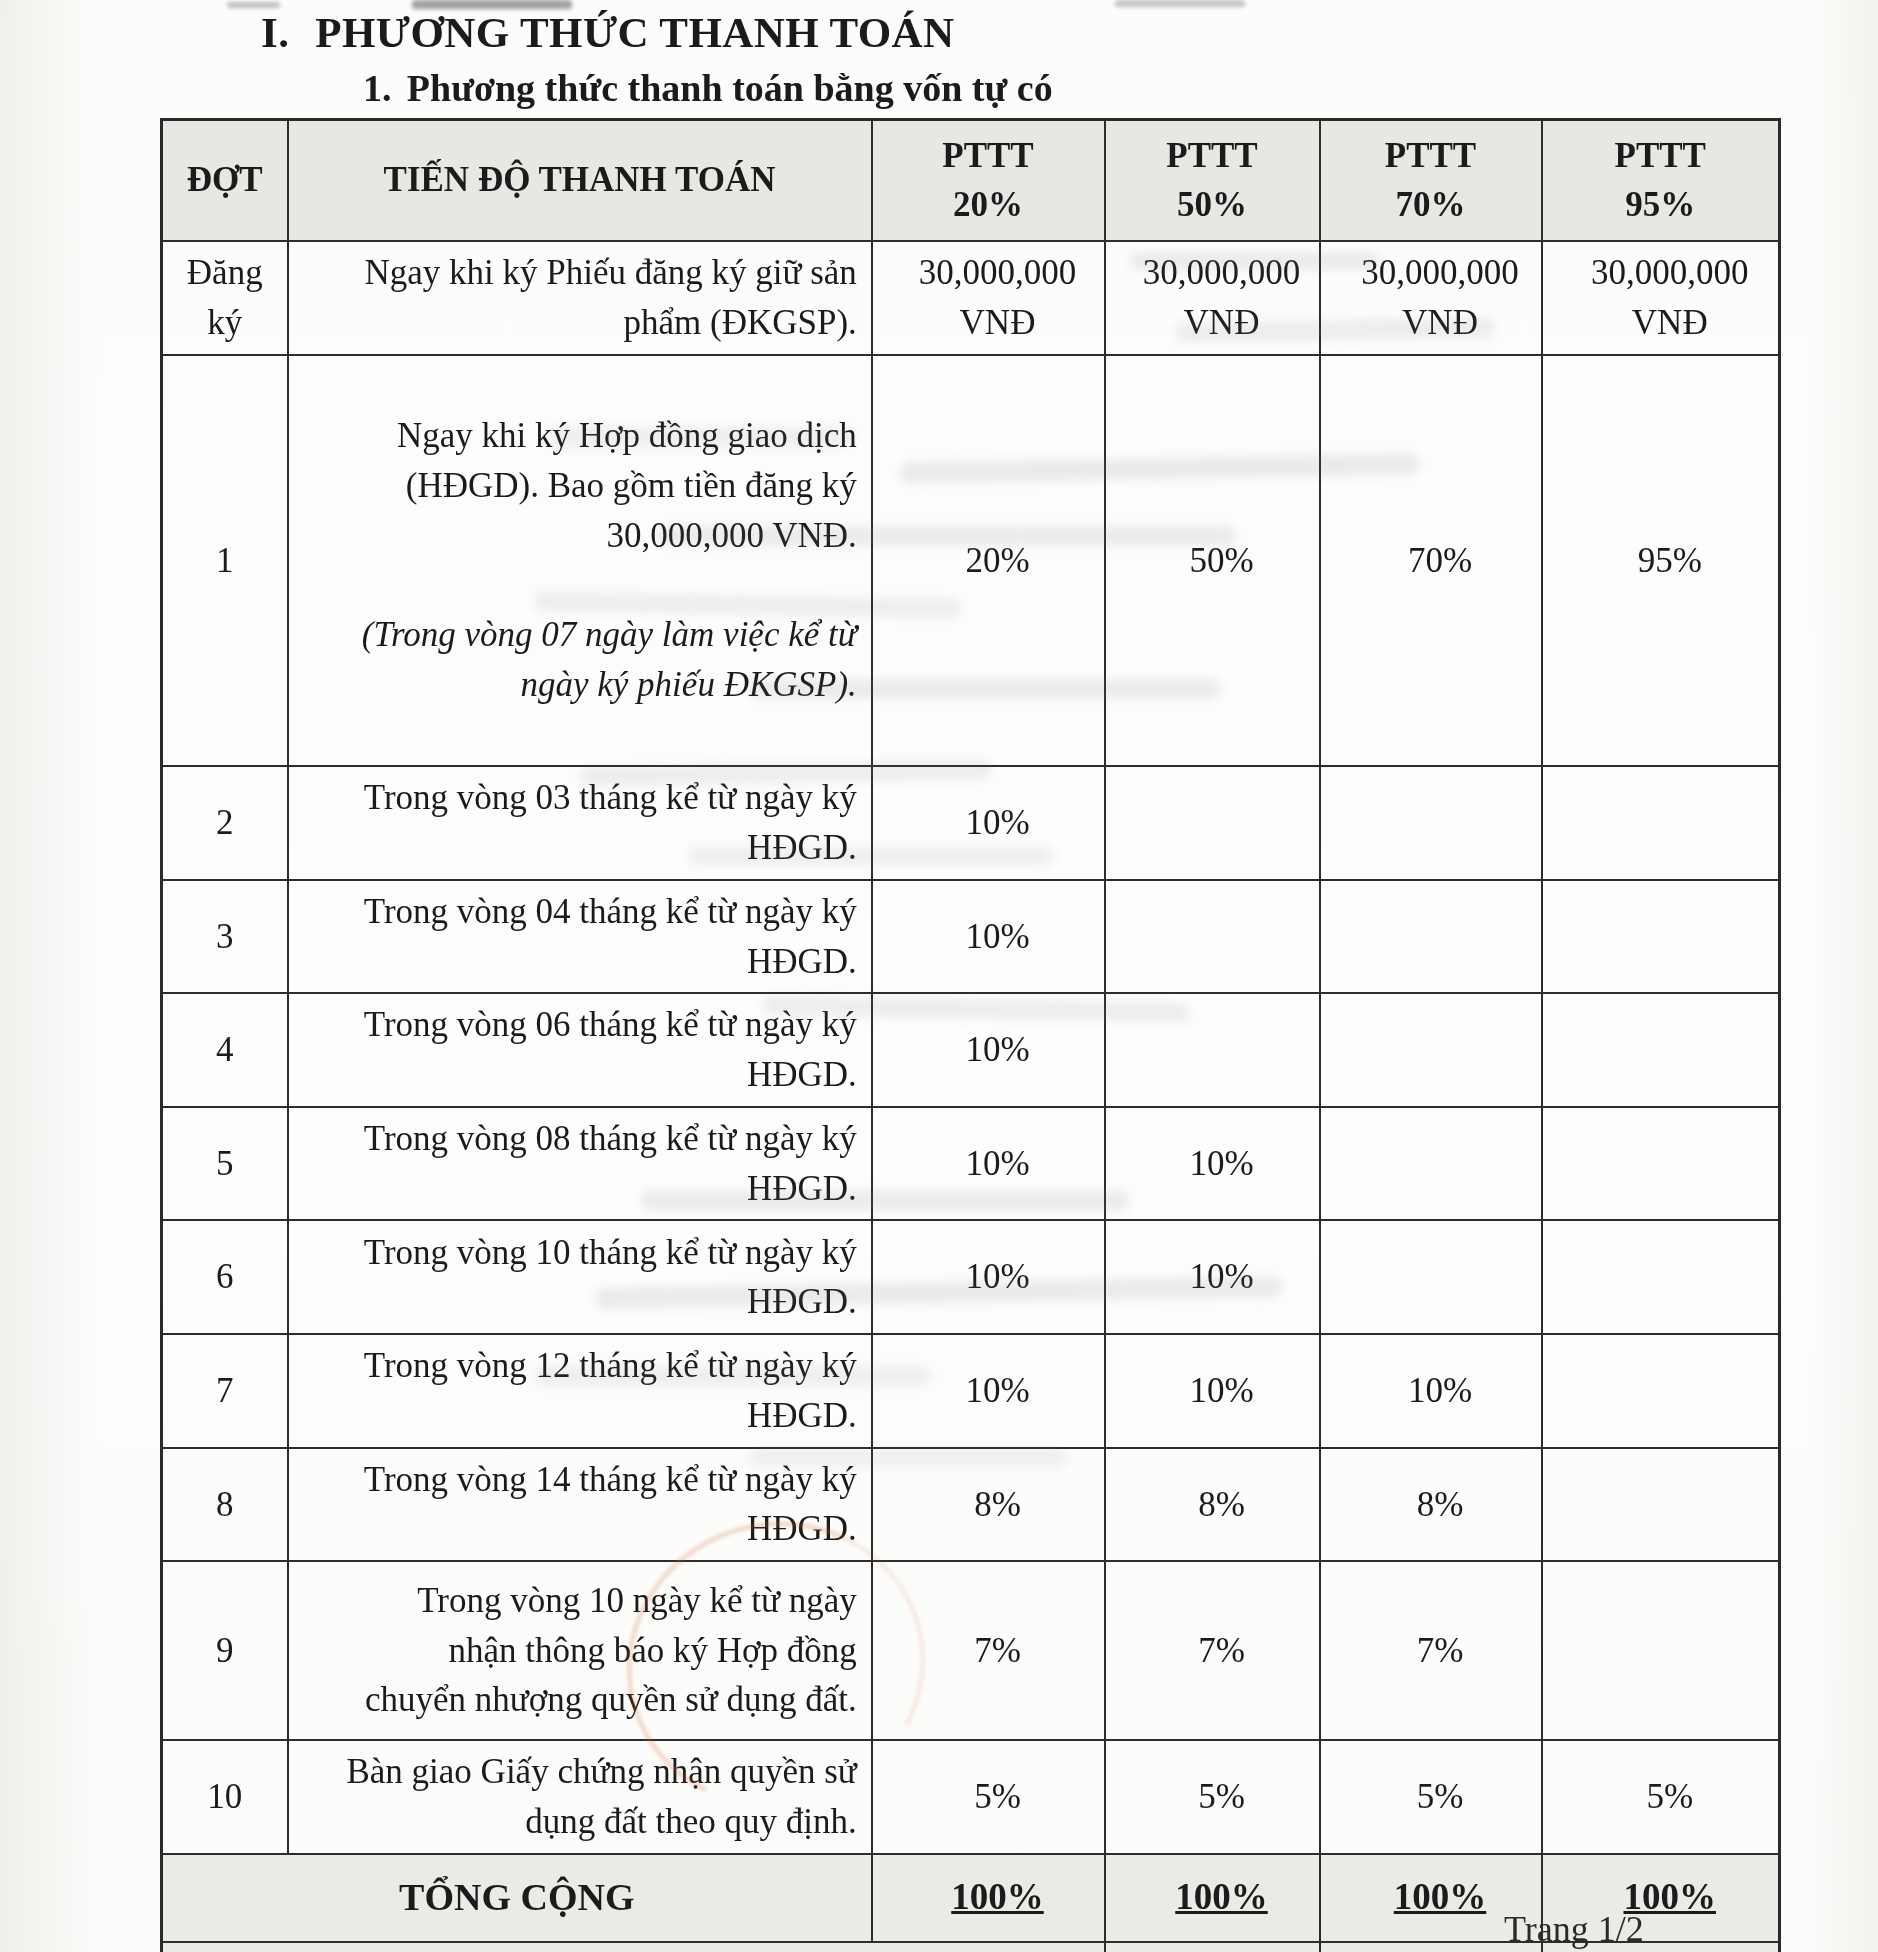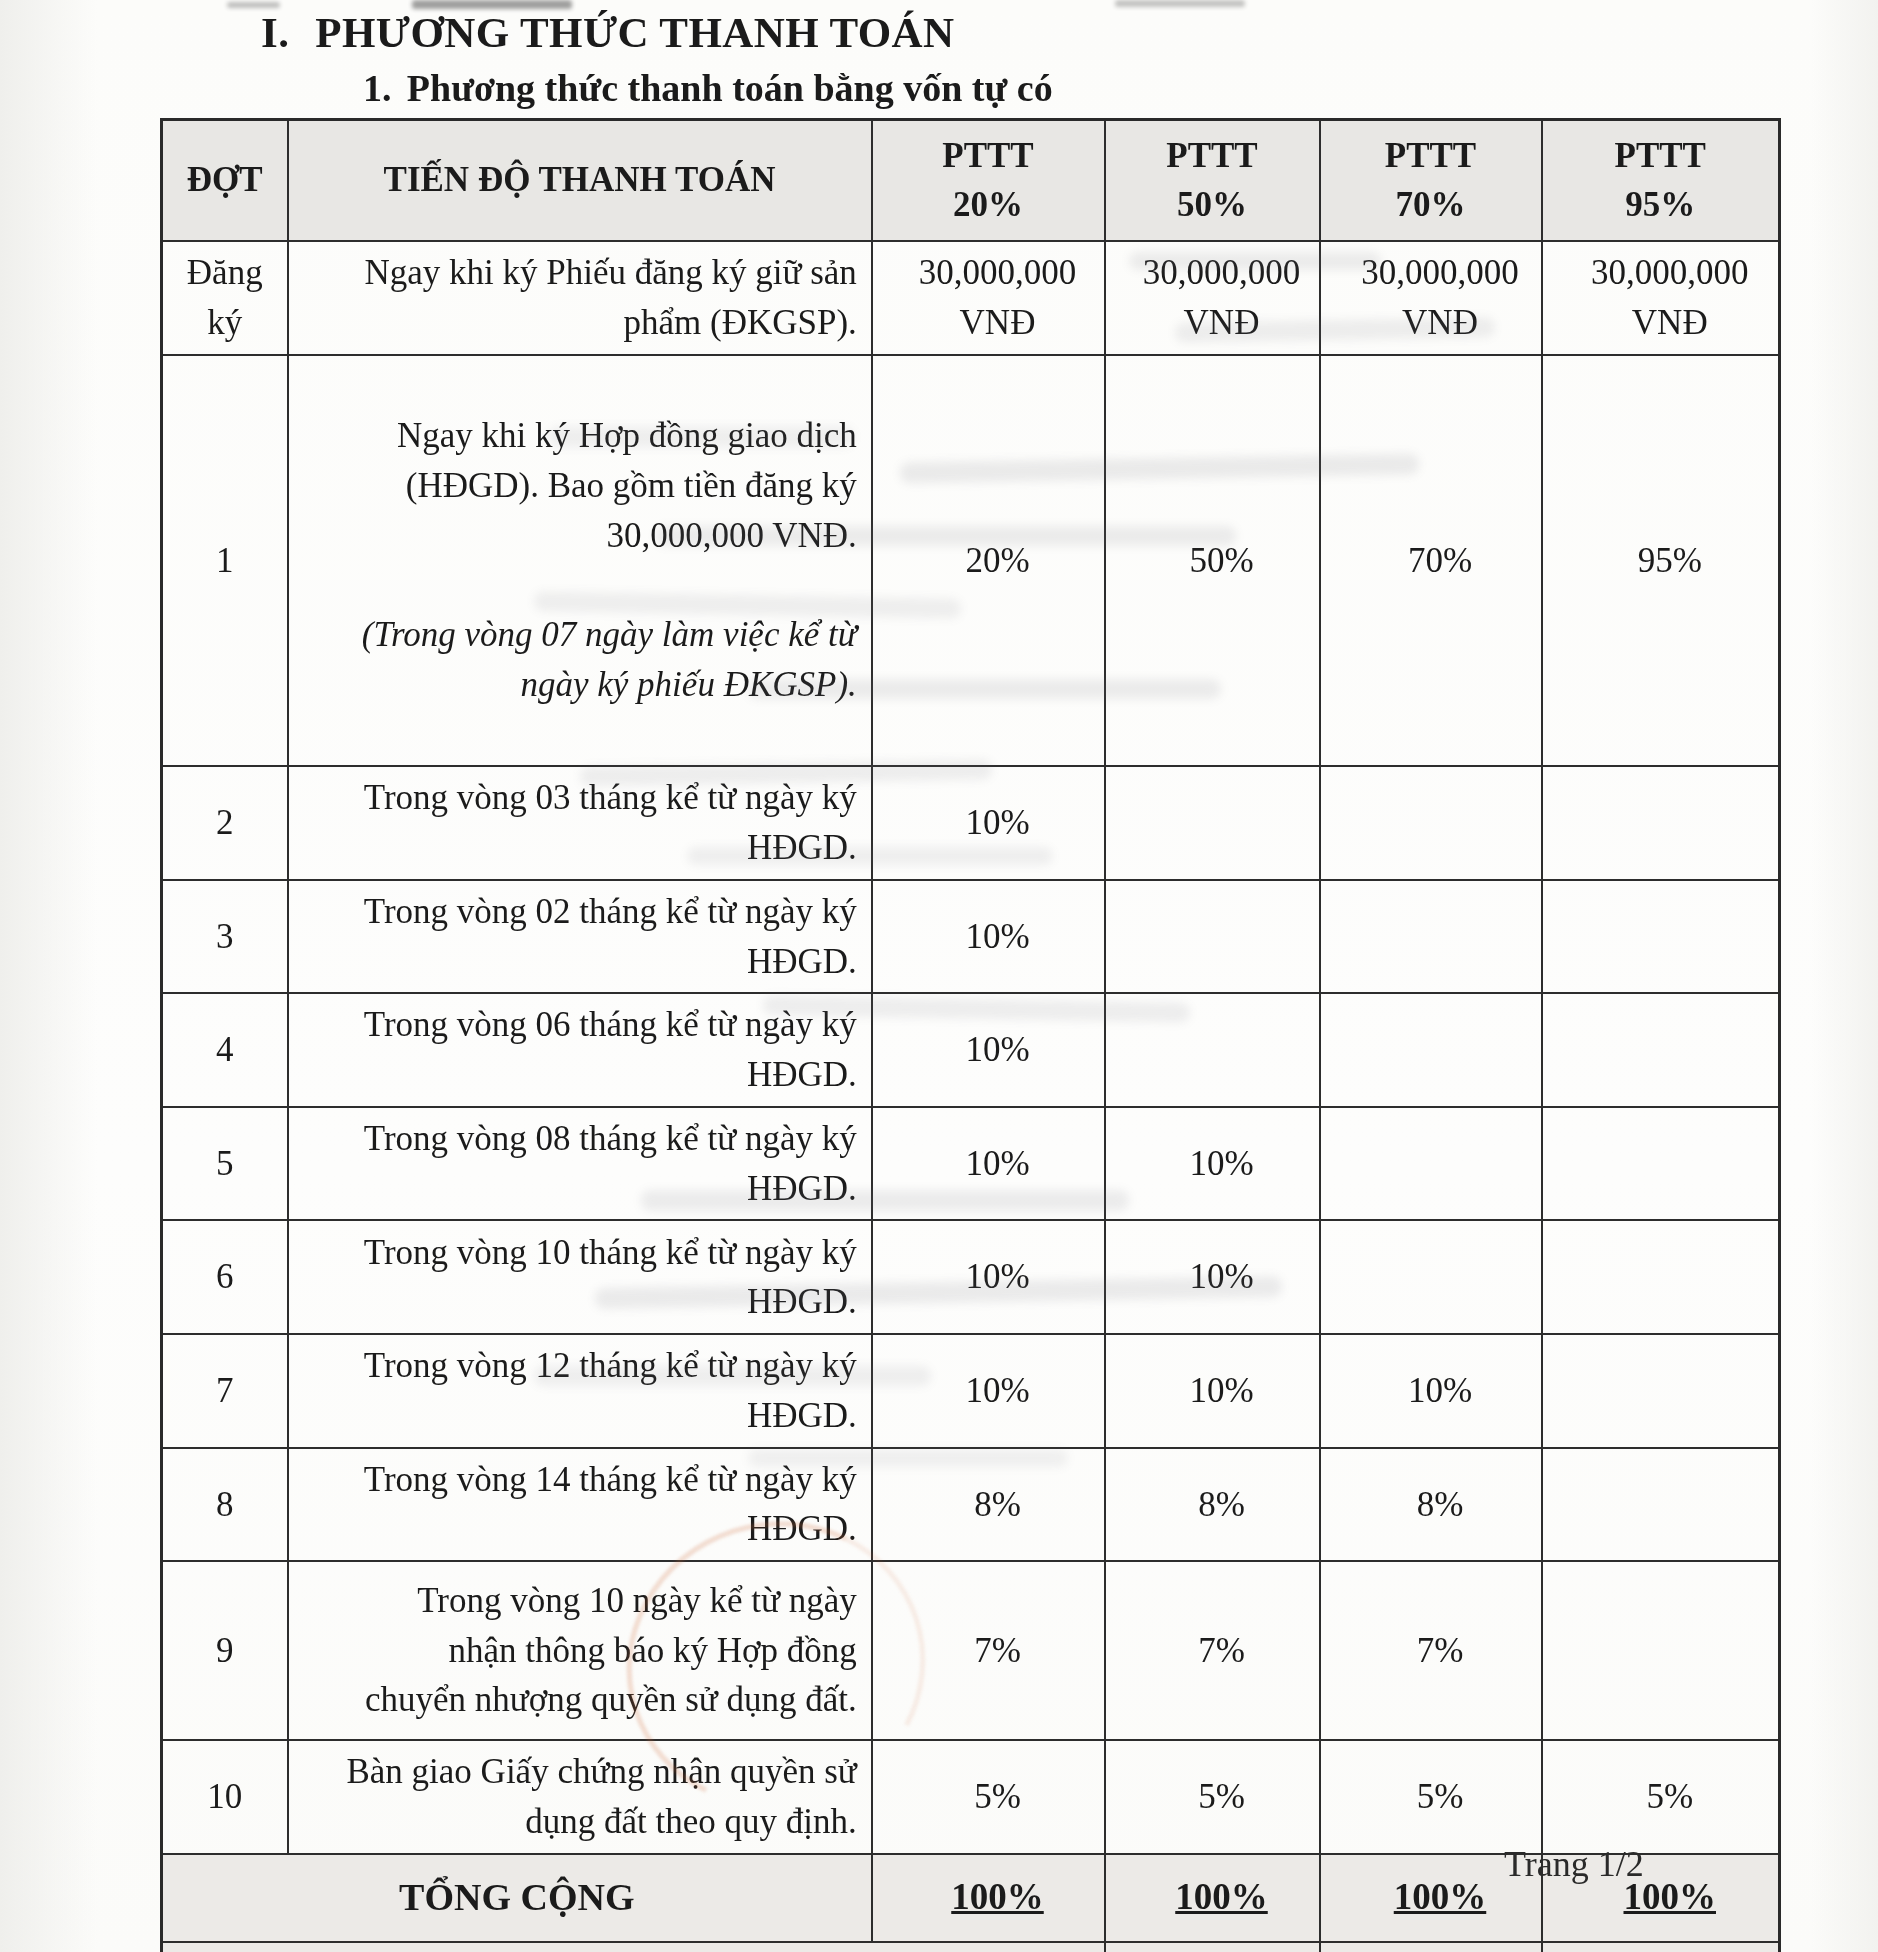--- a/index.html
+++ b/index.html
@@ -37,21 +37,21 @@
     background:#e8e7e4;font-weight:bold;font-size:37px;
     text-align:center;white-space:pre-line;line-height:1.45;
   }
   td.stage{text-align:center;white-space:pre-line;margin-top:21px;}
   td.desc{text-align:right;padding:6.1px 13.7px;white-space:pre-line;}
   td.desc .note{font-style:italic;white-space:pre-line;}
   td.val{text-align:center;white-space:pre-line;line-height:1.5;padding-left:20px;}
   tr.sum td{background:#eceae7;font-weight:bold;font-size:38px;text-align:center;}
   tr.sum td.val{font-size:37px;text-decoration:underline;}
 
-  .footer{position:absolute;left:1504px;top:1843px;font-size:36px;color:#2a2a2a;}
+  .footer{position:absolute;left:1504px;top:1908px;font-size:36px;color:#2a2a2a;}
 
   
   .art{position:absolute;pointer-events:none;}
   .smudge{background:#73737c;filter:blur(4.6px);border-radius:9.2px;}
   .topmark{background:#2e2e2e;filter:blur(2.3px);border-radius:3.1px;}
   .stamp{
     width:290px;height:275px;border-radius:50%;
     border:5.3px solid rgba(205,105,55,.22);
     border-bottom-color:transparent;border-right-color:rgba(205,105,55,.10);
     transform:rotate(-18deg);
@@ -137,21 +137,21 @@
       <td class="desc">Trong vòng 03 tháng kể từ ngày ký
 HĐGD.</td>
       <td class="val">10%</td>
       <td class="val"></td>
       <td class="val"></td>
       <td class="val"></td>
     </tr>
 
     <tr style="height:103px;">
       <td class="stage">3</td>
-      <td class="desc">Trong vòng 02 tháng kể từ ngày ký
+      <td class="desc">Trong vòng 04 tháng kể từ ngày ký
 HĐGD.</td>
       <td class="val">10%</td>
       <td class="val"></td>
       <td class="val"></td>
       <td class="val"></td>
     </tr>
 
     <tr style="height:106px;">
       <td class="stage">4</td>
       <td class="desc">Trong vòng 06 tháng kể từ ngày ký

